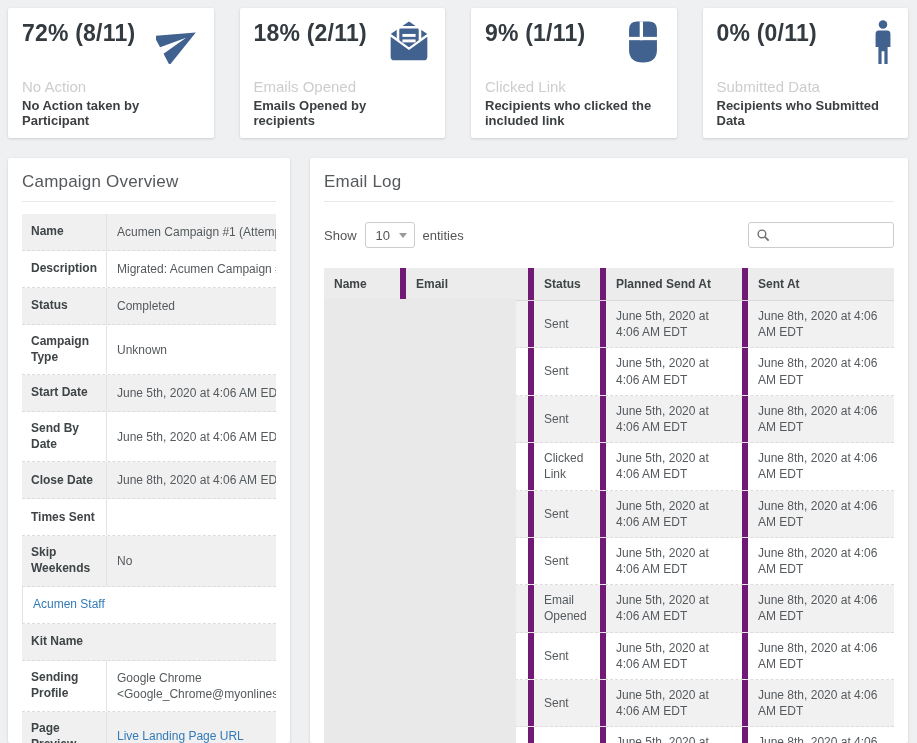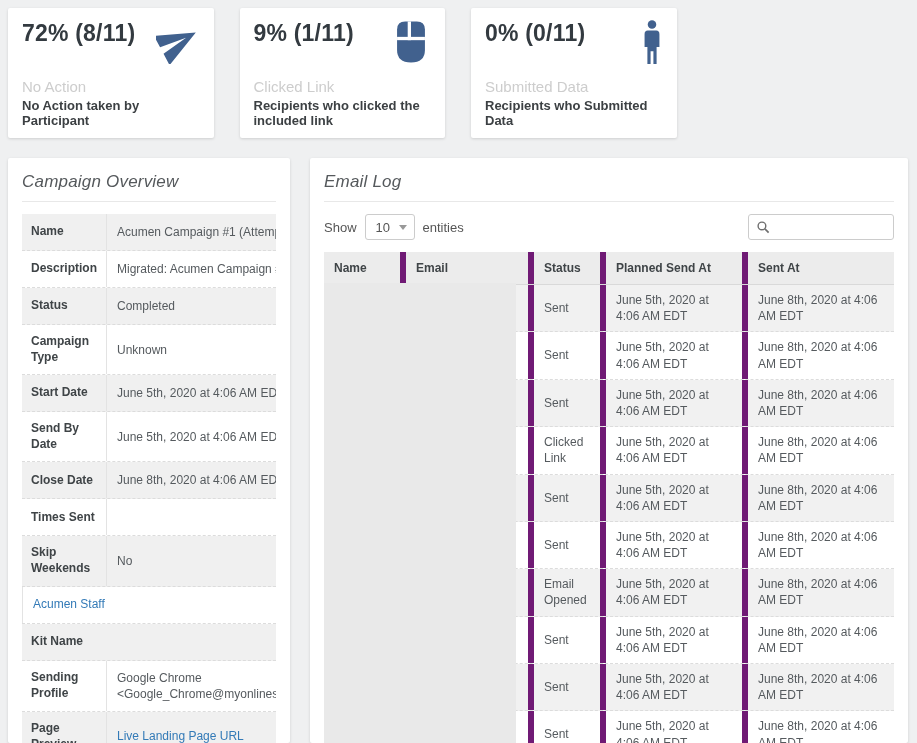--- a/index.html
+++ b/index.html
@@ -54,21 +54,20 @@
     padding: 14px 14px 0 14px;
     overflow: hidden;
     display: flex;
     flex-direction: column;
   }
   .card h2 {
     font-size: 17px;
     font-weight: normal;
     color: #55595c;
     letter-spacing: .2px;
-    font-style: italic;
   }
   .rule { border-top: 1px solid #e8e8e8; margin: 9px 0 12px 0; }
 
   
   .ov-table { font-size: 12px; }
   .crow {
     display: grid;
     grid-template-columns: 84px 1fr;
     min-height: 37px;
     border-bottom: 1px dashed #dcdcdc;
@@ -101,21 +100,21 @@
     align-items: center;
     font-size: 13px;
     color: #555;
     margin-bottom: 12px;
   }
   .pagesize {
     border: 1px solid #ccc;
     border-radius: 3px;
     height: 26px;
     width: 50px;
-    margin: 0 8px;
+    margin: 8px 8px;
     display: flex;
     align-items: center;
     justify-content: space-between;
     padding: 0 7px 0 10px;
     color: #555;
     cursor: pointer;
   }
   .caret {
     width: 0; height: 0;
     border-left: 4px solid transparent;
@@ -190,20 +189,35 @@
           <g transform="rotate(-28 12 12)">
             <path fill="#41618e" d="M2.01 21L23 12 2.01 3 2 10l15 2-15 2z"></path>
           </g>
         </svg>
       </span>
       <div class="stat-spacer"></div>
       <div class="stat-label">No Action</div>
       <div class="stat-desc">No Action taken by Participant</div>
     </div>
 
+    <div class="stat-card">
+      <div class="stat-value">18% (2/11)</div>
+      <span class="stat-icon">
+        <svg width="44" height="44" viewBox="0 0 120 120">
+          <polygon fill="#41618e" points="60,4 10,38 60,72 110,38"></polygon>
+          <rect x="30" y="20" width="60" height="58" rx="7" fill="#41618e" stroke="#ffffff" stroke-width="7"></rect>
+          <rect x="42" y="38" width="36" height="8" fill="#ffffff"></rect>
+          <rect x="42" y="53" width="36" height="8" fill="#ffffff"></rect>
+          <path fill="#41618e" stroke="#ffffff" stroke-width="6" d="M7,40 V100 Q7,113 20,113 H100 Q113,113 113,100 V40 L60,78 Z"></path>
+        </svg>
+      </span>
+      <div class="stat-spacer"></div>
+      <div class="stat-label">Emails Opened</div>
+      <div class="stat-desc">Emails Opened by recipients</div>
+    </div>
 
     <div class="stat-card">
       <div class="stat-value">9% (1/11)</div>
       <span class="stat-icon">
         <svg width="40" height="44" viewBox="0 0 100 120">
           <path fill="#41618e" d="M12,26 Q12,4 34,4 H66 Q88,4 88,26 V82 Q88,116 50,116 Q12,116 12,82 Z"></path>
           <rect x="12" y="46" width="76" height="9" fill="#ffffff"></rect>
           <rect x="41" y="4" width="9" height="51" fill="#ffffff"></rect>
         </svg>
       </span>

